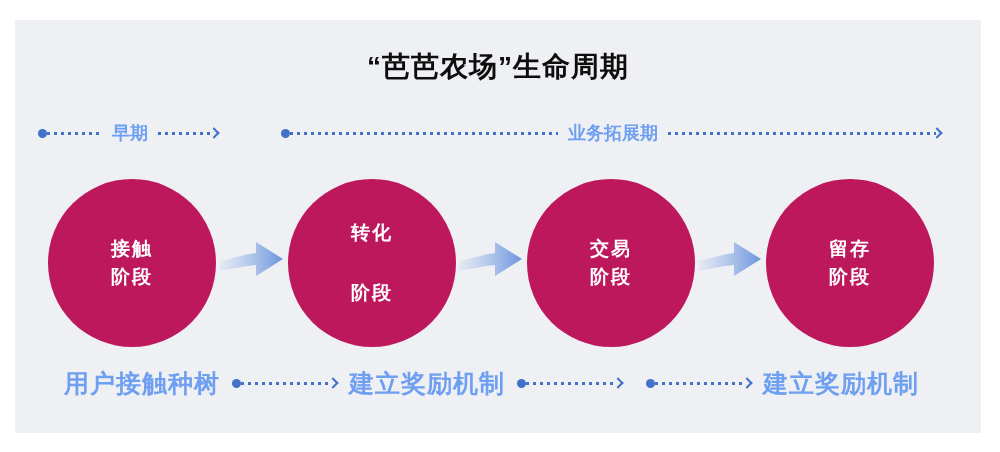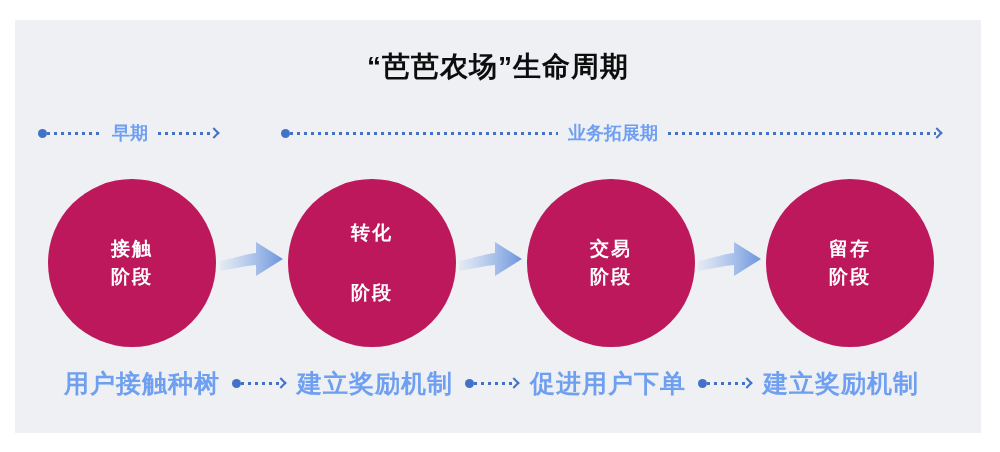--- a/index.html
+++ b/index.html
@@ -147,21 +147,20 @@
       <span class="dot"></span>
       <span class="dash"></span>
       <span class="chev"></span>
     </span>
     <span class="action-label">建立奖励机制</span>
     <span class="mini-arrow">
       <span class="dot"></span>
       <span class="dash"></span>
       <span class="chev"></span>
     </span>
-    <span class="action-label">促进用户下单</span>
     <span class="mini-arrow">
       <span class="dot"></span>
       <span class="dash"></span>
       <span class="chev"></span>
     </span>
     <span class="action-label">建立奖励机制</span>
   </div>
 
 </div>
 

